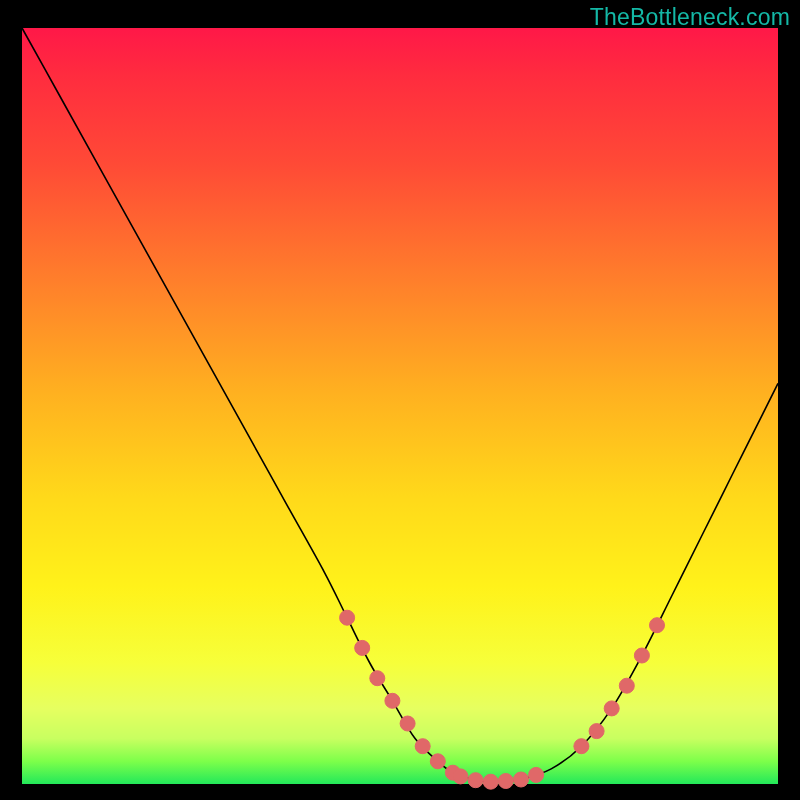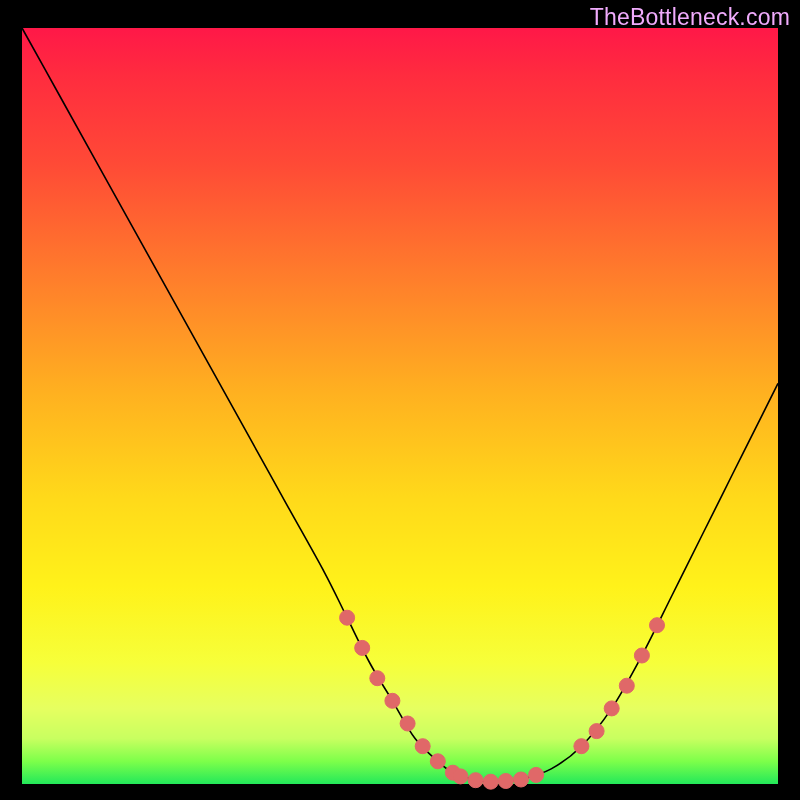--- a/index.html
+++ b/index.html
@@ -40,21 +40,21 @@
       #e6ff60 90%,
       #c8ff60 94%,
       #7dff4a 97%,
       #23e85a 100%
     );
   }
   .watermark {
     position: absolute;
     top: 4px;
     right: 10px;
-    color: #f0abfc;
+    color: #14b8a6;
     font-size: 23px;
     letter-spacing: 0.2px;
     font-weight: 400;
     user-select: none;
   }
   svg.curve {
     position: absolute;
     left: 0;
     top: 0;
     width: 756px;

